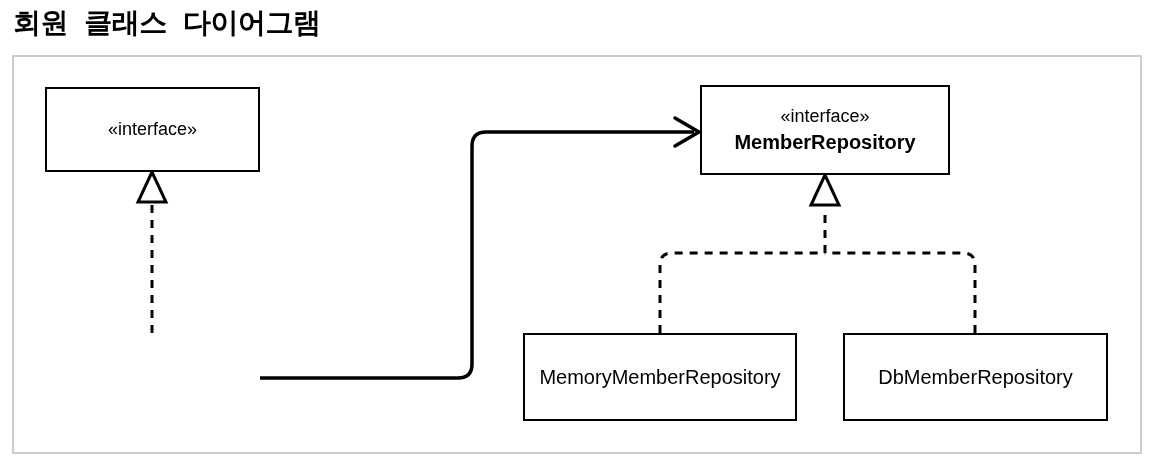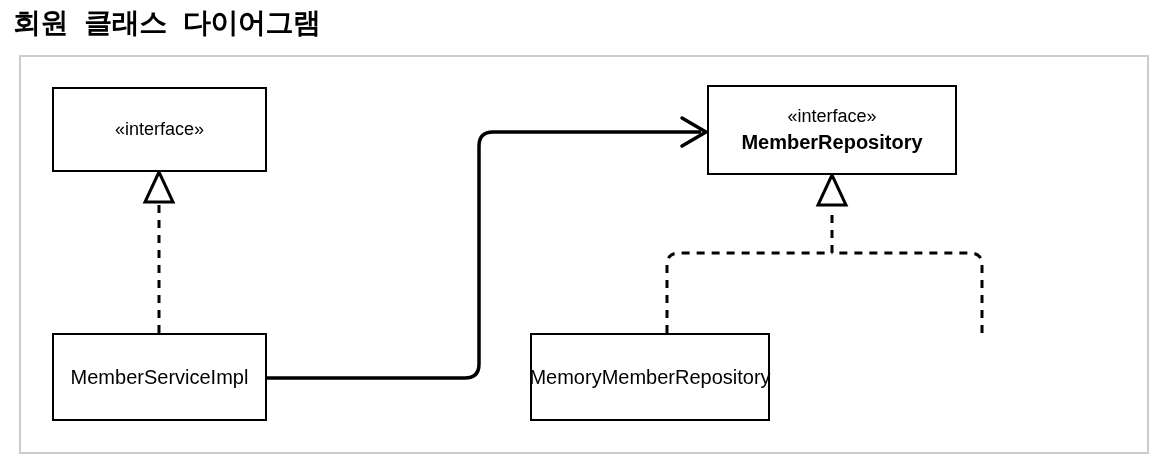--- a/index.html
+++ b/index.html
@@ -24,21 +24,20 @@
     font-family: Liberation Mono, monospace;
   }
   .canvas {
     position: absolute;
     left: 12px;
     top: 55px;
     width: 1126px;
     height: 395px;
     border: 2px solid #cccccc;
     background: #ffffff;
-    margin-left: 7px;
   }
   .connector-layer {
     position: absolute;
     left: 0;
     top: 0;
     width: 1126px;
     height: 395px;
   }
   .node {
     position: absolute;
@@ -54,21 +53,21 @@
     line-height: 1.35;
     text-align: center;
   }
   .node .stereotype { font-size: 18px; font-weight: normal; }
   .node.interface .name { font-weight: bold; }
   .node.impl .name { font-weight: normal; }
 
   #node-member-service        { left: 31px;  top: 30px;  width: 215px; height: 85px; }
   #node-member-repository     { left: 686px; top: 28px;  width: 250px; height: 90px; }
   #node-member-service-impl   { left: 31px;  top: 276px; width: 215px; height: 88px; }
-  #node-memory-member-repo    { left: 509px; top: 276px; width: 240px; height: 88px; }
+  #node-memory-member-repo    { left: 509px; top: 276px; width: 274px; height: 88px; }
   #node-db-member-repo        { left: 829px; top: 276px; width: 265px; height: 88px; }
 </style>
 </head>
 <body>
 
 <h1 class="page-title">회원 클래스 다이어그램</h1>
 
 <div class="canvas">
 
   <svg class="connector-layer" viewBox="0 0 1126 395">
@@ -89,22 +88,22 @@
 
   <div class="node interface" id="node-member-service">
     <span class="stereotype">«interface»</span>
   </div>
 
   <div class="node interface" id="node-member-repository">
     <span class="stereotype">«interface»</span>
     <span class="name">MemberRepository</span>
   </div>
 
-  <div class="node impl" id="node-member-service-impl">
-    <span class="name">MemberServiceImpl</span>
-  </div>
 
   <div class="node impl" id="node-memory-member-repo">
     <span class="name">MemoryMemberRepository</span>
   </div>
 
+  <div class="node impl" id="node-db-member-repo">
+    <span class="name">DbMemberRepository</span>
+  </div>
 
 </div>
 
 </body></html>

